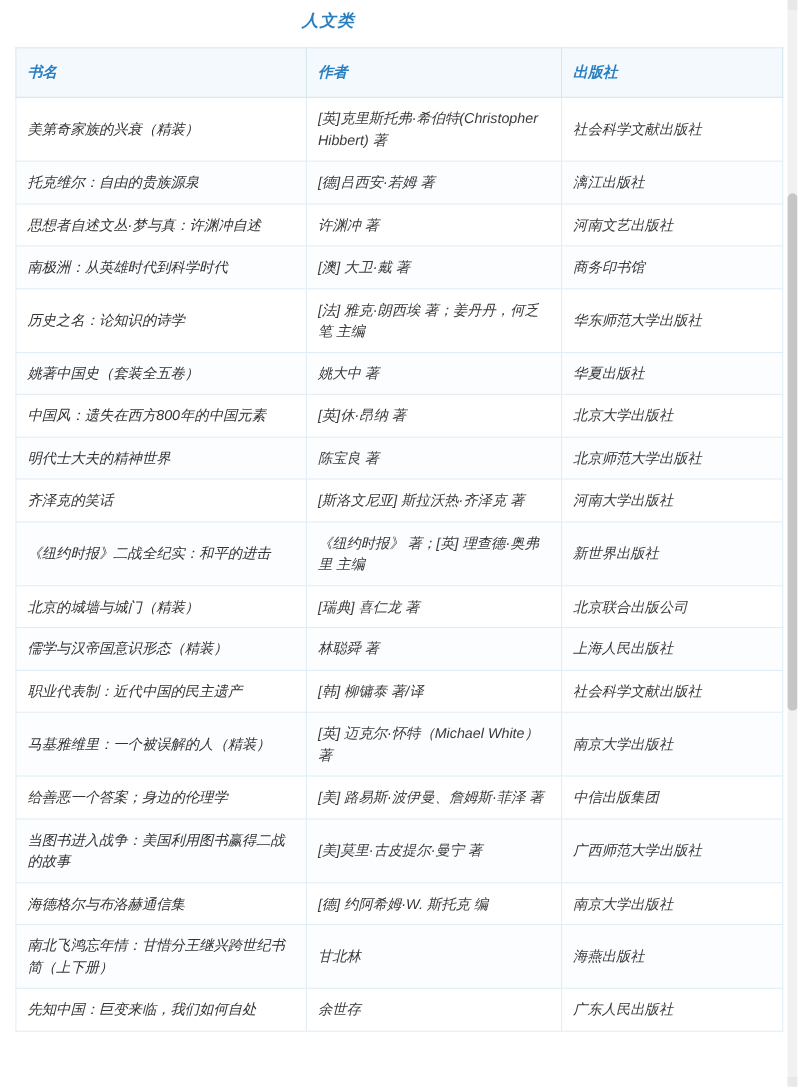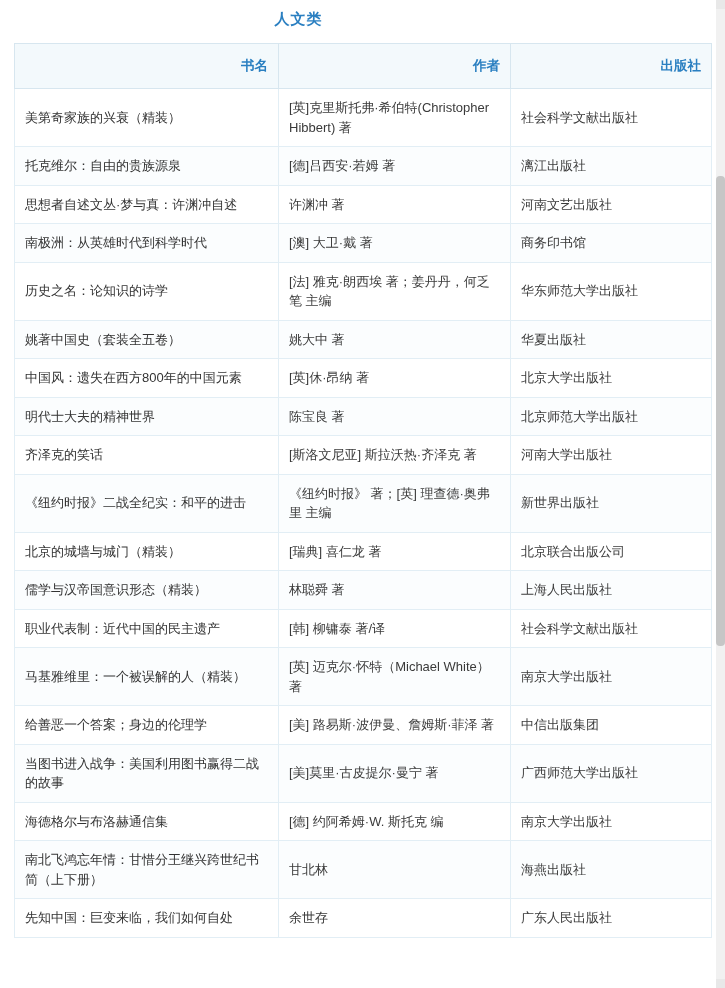--- a/index.html
+++ b/index.html
@@ -12,20 +12,21 @@
     min-height: 988px;
     font-family: "Liberation Sans", "DejaVu Sans", sans-serif;
     color: #333333;
     position: relative;
     overflow: hidden;
   }
   .page {
     width: 597px;
     box-sizing: border-box;
     padding: 0 14px;
+    font-style: italic;
   }
   .page-title {
     text-align: center;
     color: #2a7fc1;
     font-size: 15px;
     font-weight: bold;
     padding: 10px 0 14px 0;
     letter-spacing: 1px;
   }
   table.book-table {
@@ -38,21 +39,21 @@
   }
   table.book-table col.c-title { width: 264px; }
   table.book-table col.c-author { width: 232px; }
   table.book-table col.c-press { width: 201px; }
 
   table.book-table thead th {
     background: #f3f9fc;
     color: #2a7fc1;
     font-weight: bold;
     font-size: 13.5px;
-    text-align: right;
+    text-align: left;
     padding: 13px 10px;
     border: 1px solid #d7e6ef;
     vertical-align: middle;
   }
   table.book-table tbody td {
     border: 1px solid #e2eef5;
     padding: 9px 10px;
     vertical-align: middle;
     line-height: 1.5;
     color: #3a3a3a;

